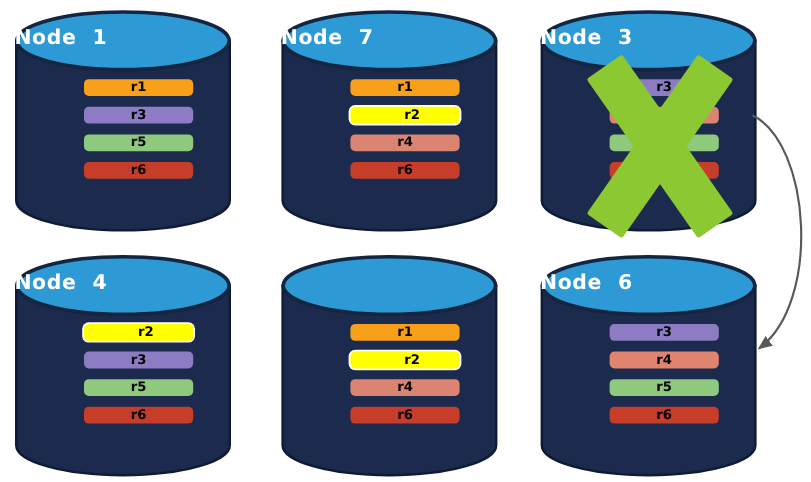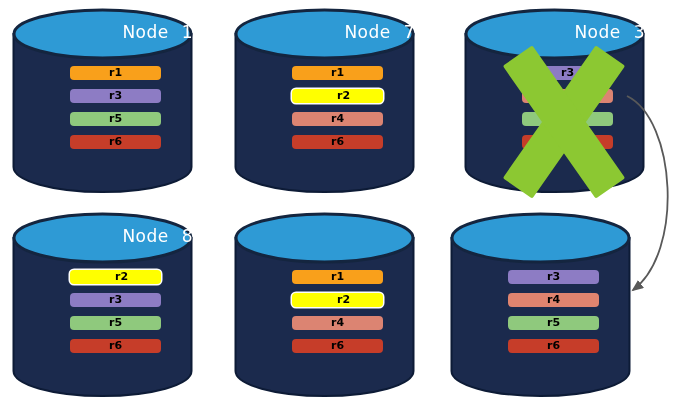--- a/index.html
+++ b/index.html
@@ -7,33 +7,33 @@
     position: relative;
     width: 676px;
     height: 402px;
     background: #ffffff;
     overflow: hidden;
     font-family: "DejaVu Sans", "Liberation Sans", sans-serif;
   }
   .node { position: absolute; width: 181px; height: 186px; }
   .pos-n1 { left: 12px;  top: 8px; }
   .pos-n2 { left: 234px; top: 8px; }
-  .pos-n3 { left: 464px; top: 8px; }
+  .pos-n3 { left: 450px; top: 8px; }
   .pos-n4 { left: 12px;  top: 212px; }
   .pos-n5 { left: 234px; top: 212px; }
   .pos-n6 { left: 450px; top: 212px; }
 
   .cyl { position: absolute; left: 0; top: 0; width: 181px; height: 186px; }
   .cyl-body { stroke: #0d1b36; stroke-width: 2; }
   .cyl-top  { stroke: #14253f; stroke-width: 3; }
 
   .node-title {
     position: absolute; top: 14px; left: 0; right: 0;
-    text-align: right; color: #ffffff;
-    font-weight: normal; font-size: 17px; line-height: 20px;
+    text-align: left; color: #ffffff;
+    font-weight: bold; font-size: 17px; line-height: 20px;
     word-spacing: 7px; letter-spacing: 0.5px;
     z-index: 3;
   }
   .bars {
     position: absolute; left: 32px; top: 58px; width: 117px;
     display: flex; flex-direction: column; gap: 9px; z-index: 2;
   }
   .bar {
     height: 14px; border-radius: 4px;
     color: #000000; font-weight: bold; font-size: 11px;
@@ -104,21 +104,21 @@
       <span class="s1" style="background-color: rgb(140, 200, 50);"></span>
       <span class="s2" style="background-color: rgb(140, 200, 50);"></span>
     </div>
   </div>
 
   <div class="node pos-n4">
     <svg class="cyl" viewBox="0 0 181 186">
       <path class="cyl-body" d="M1.5,26 L1.5,159 A89,25 0 0 0 179.5,159 L179.5,26 Z" style="fill: rgb(27, 42, 77);"></path>
       <ellipse class="cyl-top" cx="90.5" cy="26" rx="88.5" ry="24" style="fill: rgb(46, 154, 213);"></ellipse>
     </svg>
-    <div class="node-title">Node 8</div>
+    <div class="node-title">Node 4</div>
     <div class="bars">
       <div class="bar highlight" style="background-color: rgb(255, 255, 0);">r2</div>
       <div class="bar" style="background-color: rgb(141, 124, 196);">r3</div>
       <div class="bar" style="background-color: rgb(143, 201, 125);">r5</div>
       <div class="bar" style="background-color: rgb(198, 61, 41);">r6</div>
     </div>
   </div>
 
   <div class="node pos-n5">
     <svg class="cyl" viewBox="0 0 181 186">
@@ -131,20 +131,21 @@
       <div class="bar" style="background-color: rgb(220, 132, 114);">r4</div>
       <div class="bar" style="background-color: rgb(198, 61, 41);">r6</div>
     </div>
   </div>
 
   <div class="node pos-n6">
     <svg class="cyl" viewBox="0 0 181 186">
       <path class="cyl-body" d="M1.5,26 L1.5,159 A89,25 0 0 0 179.5,159 L179.5,26 Z" style="fill: rgb(27, 42, 77);"></path>
       <ellipse class="cyl-top" cx="90.5" cy="26" rx="88.5" ry="24" style="fill: rgb(46, 154, 213);"></ellipse>
     </svg>
+    <div class="node-title">Node 6</div>
     <div class="bars">
       <div class="bar" style="background-color: rgb(141, 124, 196);">r3</div>
       <div class="bar" style="background-color: rgb(224, 132, 111);">r4</div>
       <div class="bar" style="background-color: rgb(143, 201, 125);">r5</div>
       <div class="bar" style="background-color: rgb(198, 61, 41);">r6</div>
     </div>
   </div>
 
   <svg class="arrow-layer" viewBox="0 0 676 402">
     <defs>

